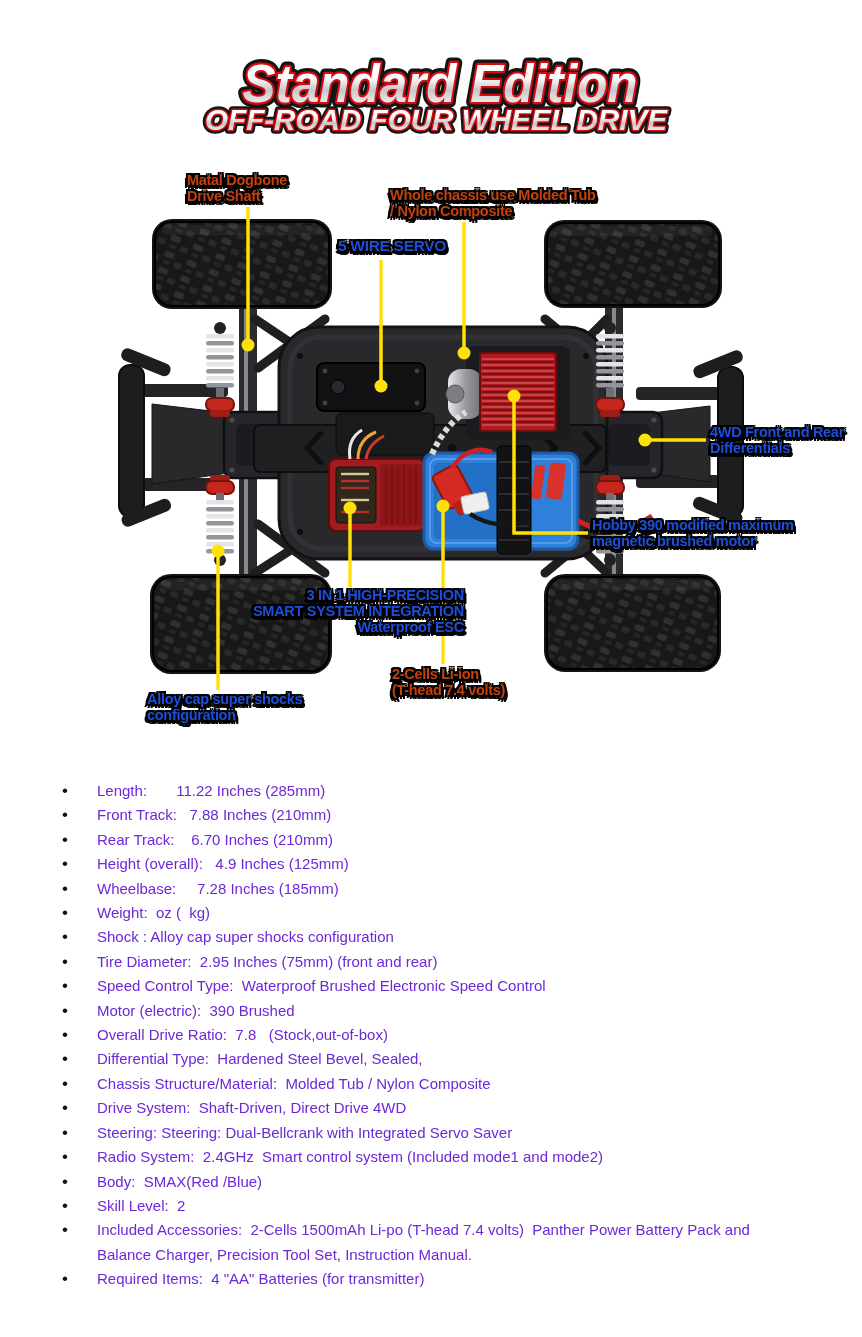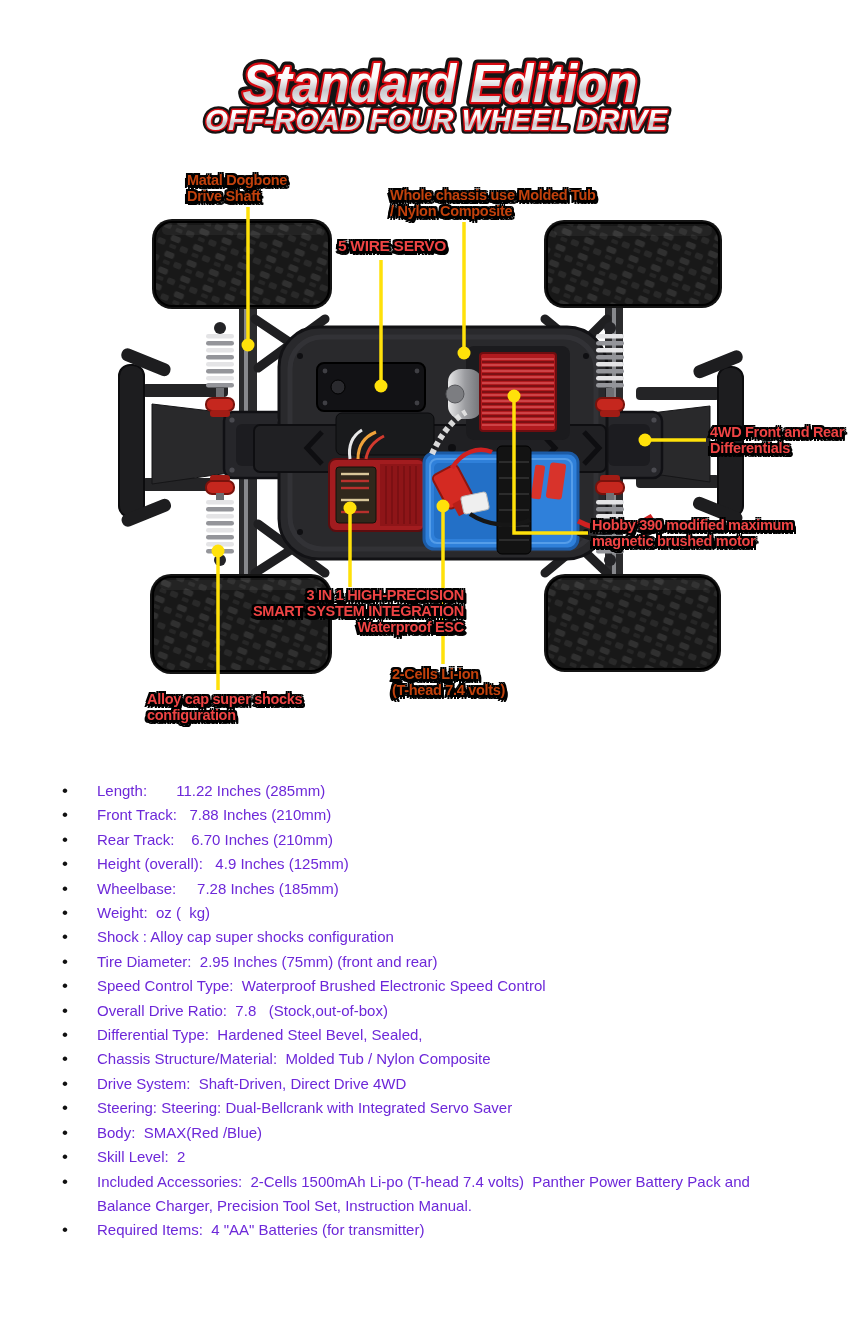--- a/index.html
+++ b/index.html
@@ -21,21 +21,21 @@
     font-weight:bold;
     font-size:14.5px;line-height:16px;letter-spacing:-0.3px;
     white-space:nowrap;
     text-shadow:
       -2px -2px 0 #000, 0 -2px 0 #000, 2px -2px 0 #000,
       -2px  0   0 #000, 2px  0   0 #000,
       -2px  2px 0 #000, 0  2px 0 #000, 2px 2px 0 #000,
       -3px  3px 0 #000, 3px 3px 0 #000, 0 4px 0 #000, 3px 4px 0 #000;
   }
   .c-yellow{color:#c2410c;}
-  .c-white{color:#ef4444;}
+  .c-white{color:#1d4ed8;}
   .callout-label span{display:block;}
   
   .spec-list{
     position:absolute;left:60px;top:763px;width:700px;
     margin:0;padding:0;list-style:none;
     font-size:15px;line-height:24.4px;color:#6d28d9;
   }
   .spec-list li{position:relative;padding-left:37px;}
   .spec-list li::before{
     content:"\2022";position:absolute;left:2px;top:0;
@@ -381,24 +381,26 @@
   <ul class="spec-list">
     <li><span>Length:       11.22 Inches (285mm)</span></li>
     <li><span>Front Track:   7.88 Inches (210mm)</span></li>
     <li><span>Rear Track:    6.70 Inches (210mm)</span></li>
     <li><span>Height (overall):   4.9 Inches (125mm)</span></li>
     <li><span>Wheelbase:     7.28 Inches (185mm)</span></li>
     <li><span>Weight:  oz (  kg)</span></li>
     <li><span>Shock : Alloy cap super shocks configuration</span></li>
     <li><span>Tire Diameter:  2.95 Inches (75mm) (front and rear)</span></li>
     <li><span>Speed Control Type:  Waterproof Brushed Electronic Speed Control</span></li>
+    <li><span>Motor (electric):  390 Brushed</span></li>
     <li><span>Overall Drive Ratio:  7.8   (Stock,out-of-box)</span></li>
     <li><span>Differential Type:  Hardened Steel Bevel, Sealed,</span></li>
     <li><span>Chassis Structure/Material:  Molded Tub / Nylon Composite</span></li>
     <li><span>Drive System:  Shaft-Driven, Direct Drive 4WD</span></li>
     <li><span>Steering: Steering: Dual-Bellcrank with Integrated Servo Saver</span></li>
+    <li><span>Radio System:  2.4GHz  Smart control system (Included mode1 and mode2)</span></li>
     <li><span>Body:  SMAX(Red /Blue)</span></li>
     <li><span>Skill Level:  2</span></li>
     <li><span>Included Accessories:  2-Cells 1500mAh Li-po (T-head 7.4 volts)  Panther Power Battery Pack and Balance Charger, Precision Tool Set, Instruction Manual.</span></li>
     <li><span>Required Items:  4 "AA" Batteries (for transmitter)</span></li>
   </ul>
 
 </div>
 
 </body></html>

